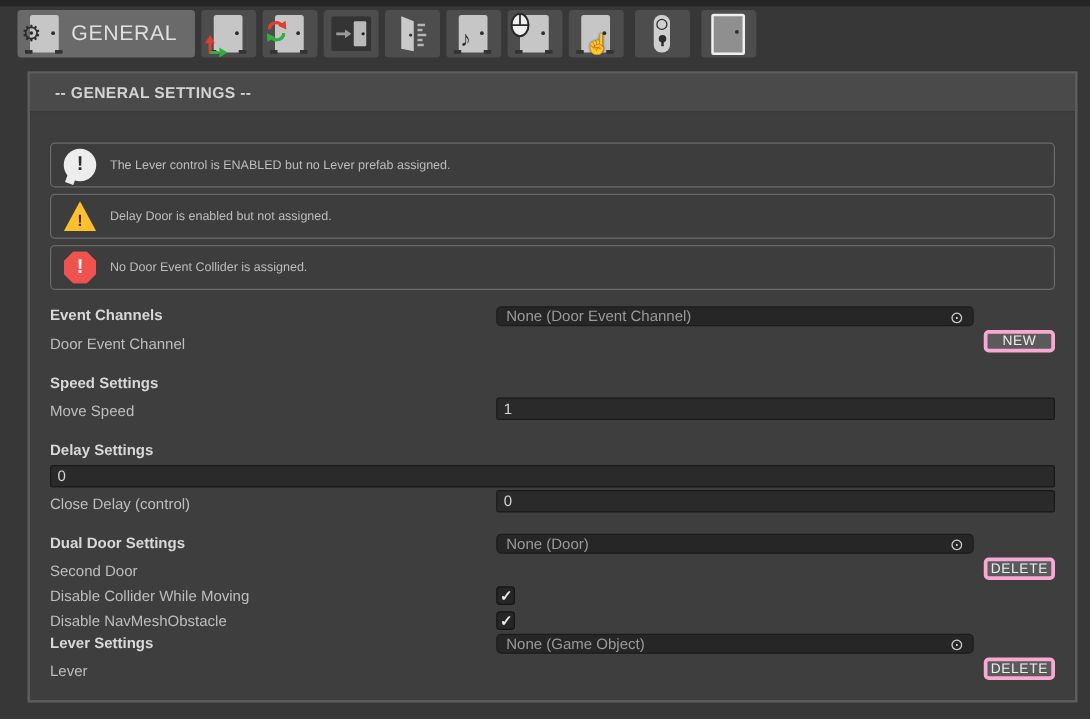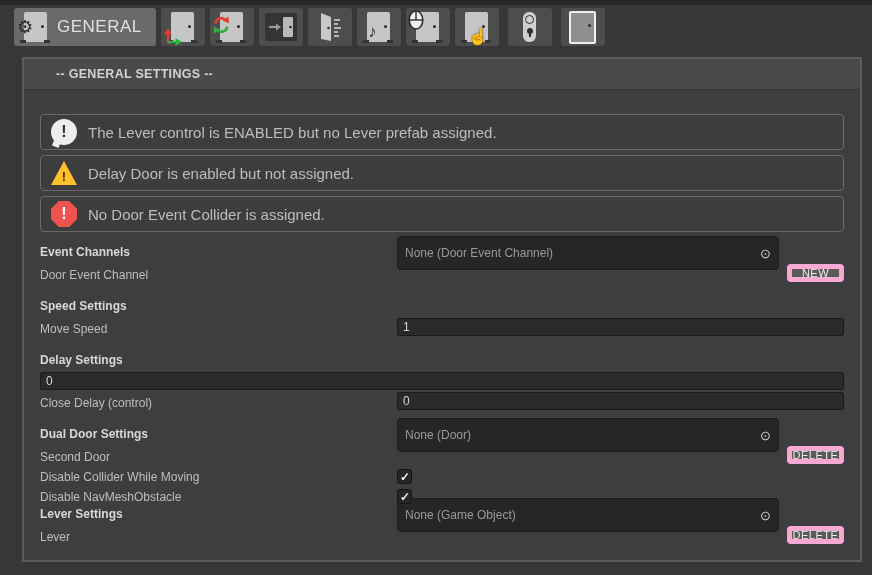--- a/index.html
+++ b/index.html
@@ -34,48 +34,48 @@
   .remote .keyhole{margin-top:4px;width:6px;height:6px;background:#2c2c2c;border-radius:50%;}
   .remote .slot{width:2px;height:4px;background:#2c2c2c;margin-top:-1px;}
   .door-plain{width:23px;height:29px;background:#8f8f8f;border:2.5px solid #f0f0f0;border-radius:2px;position:relative;}
   .door-plain::after{content:"";position:absolute;right:3px;top:11px;width:3px;height:3px;border-radius:50%;background:#2b2b2b;}
   .ml{margin-left:4px;}
 
   
   .panel{position:absolute;left:22px;top:57px;width:840px;height:505px;
          background:#3e3e3e;border:2px solid #5c5c5c;box-sizing:border-box;}
   .panel-header{height:30px;background:#4a4a4a;border-bottom:1px solid #353535;
-                display:flex;align-items:center;padding-left:32px;
+                display:flex;align-items:center;padding-left:20px;
                 font-weight:bold;color:#d2d2d2;font-size:12.5px;letter-spacing:.3px;}
   .content{padding:24px 16px 0 16px;}
 
   
   .msg{height:36px;border:1px solid #6a6a6a;border-radius:4px;background:#3d3d3d;
        display:flex;align-items:center;gap:11px;padding:0 10px;margin-bottom:5px;box-sizing:border-box;}
-  .mtext{color:#bdbdbd;font-size:15px;}
+  .mtext{color:#bdbdbd;font-size:10px;}
   .micon{width:26px;height:26px;flex:none;display:flex;align-items:center;justify-content:center;
          font-weight:bold;position:relative;}
   .micon.info{background:#ededed;border-radius:50%;color:#2e2e2e;font-size:16px;}
   .micon.info::after{content:"";position:absolute;left:2px;bottom:-2px;width:7px;height:7px;background:#ededed;transform:rotate(20deg);}
   .micon.warn{background:#ffc02c;clip-path:polygon(50% 0,100% 100%,0 100%);color:#3a2f00;font-size:13px;height:24px;padding-top:6px;box-sizing:border-box;}
   .micon.error{background:#ef5350;clip-path:polygon(30% 0,70% 0,100% 30%,100% 70%,70% 100%,30% 100%,0 70%,0 30%);color:#fff;font-size:16px;}
 
   
   .sec{margin-top:14px;}
   .sec.tight{margin-top:0;}
   .sec.first{margin-top:10px;}
   .sec-h{height:20px;line-height:20px;font-weight:bold;color:#d8d8d8;}
   .row{display:flex;align-items:flex-end;height:20px;}
   .lbl{width:357px;color:#bebebe;flex:none;}
   .fld{flex:1;display:flex;align-items:center;}
-  .obj{flex:1;height:34px;background:#262626;border:1px solid #1c1c1c;border-radius:4px;
+  .obj{flex:1;height:16px;background:#262626;border:1px solid #1c1c1c;border-radius:4px;
        display:flex;align-items:center;padding:0 7px;box-sizing:border-box;color:#9a9a9a;cursor:default;}
   .objtext{flex:1;white-space:nowrap;overflow:hidden;}
   .picker{color:#d0d0d0;font-size:13px;margin-left:6px;cursor:pointer;}
-  .btn{width:57px;height:18px;margin-left:8px;flex:none;background:#5a5a5a;border:5px solid #f9a8d4;
+  .btn{width:57px;height:18px;margin-left:8px;flex:none;background:#5a5a5a;border:3px solid #f9a8d4;
        border-radius:4px;color:#ececec;font-size:11px;letter-spacing:.5px;
        display:flex;align-items:center;justify-content:center;cursor:pointer;box-sizing:border-box;margin-top:40px;}
   .txt{width:100%;height:18px;background:#2a2a2a;border:1px solid #1a1a1a;border-radius:2px;
        color:#d6d6d6;font-size:12px;font-family:"Liberation Sans",sans-serif;
        padding:0 5px;box-sizing:border-box;outline:none;}
   .chk{appearance:none;-webkit-appearance:none;width:15px;height:15px;margin:0;
        background:#262626;border:1px solid #141414;border-radius:3px;position:relative;cursor:pointer;}
   .chk:checked::after{content:"✓";position:absolute;left:2px;top:0px;color:#ededed;font-size:12px;font-weight:bold;line-height:14px;}
 </style>
 </head>

